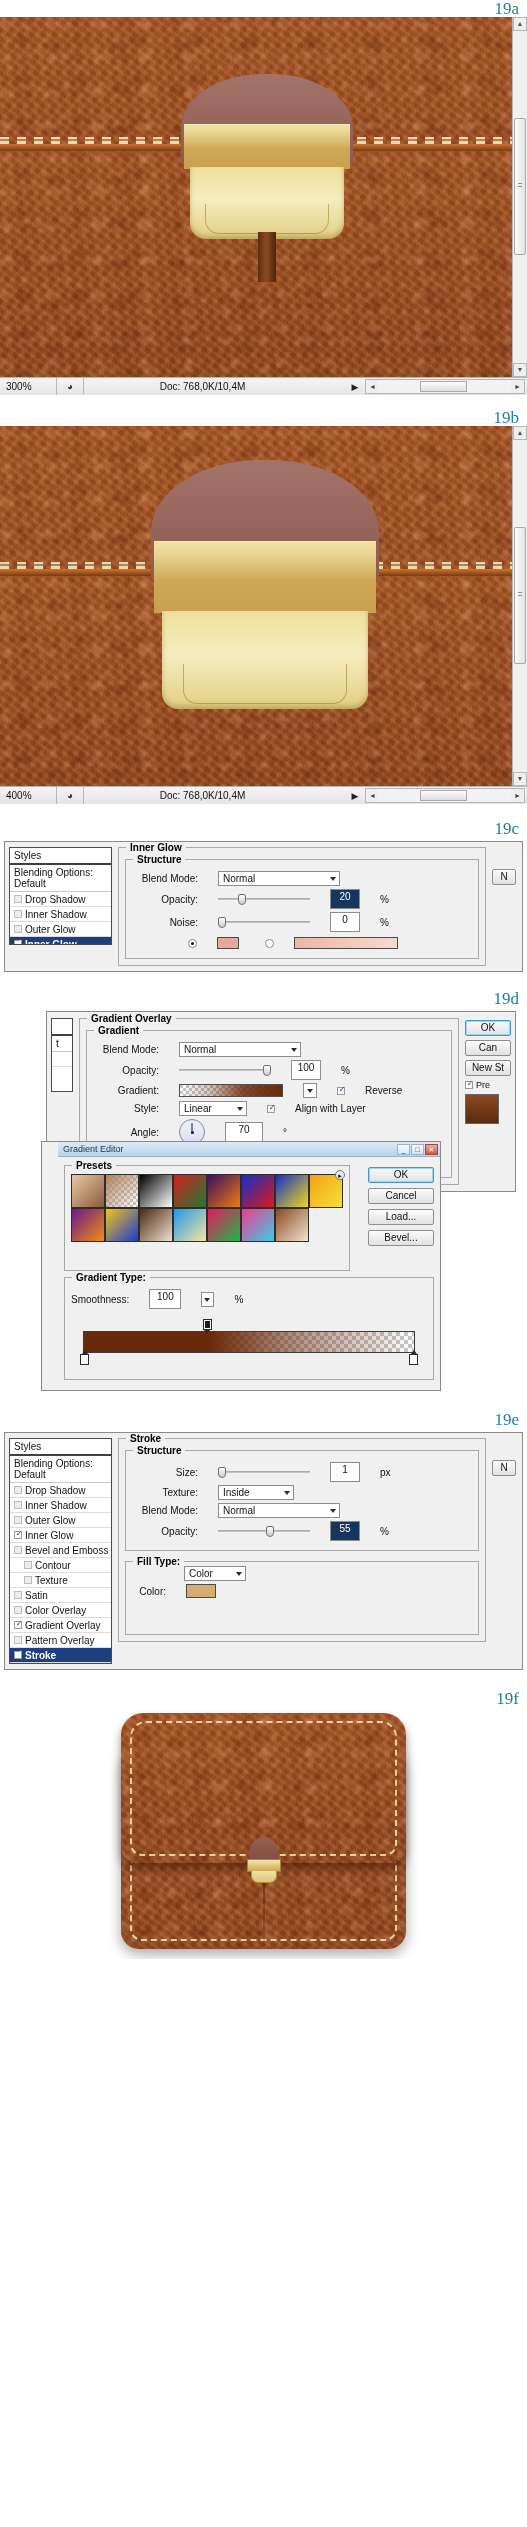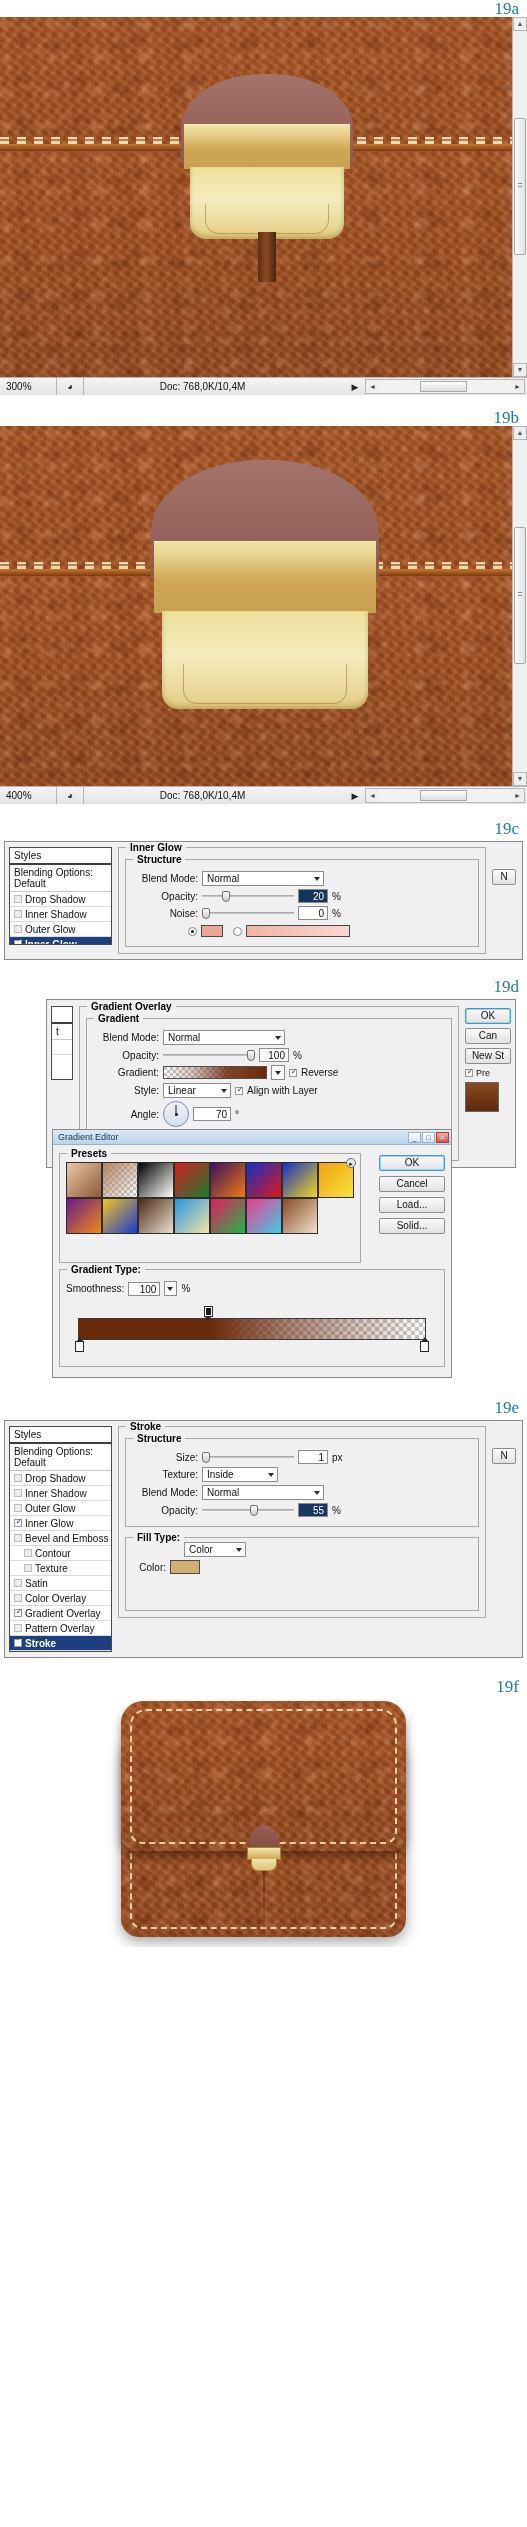--- a/index.html
+++ b/index.html
@@ -183,34 +183,34 @@
   .cb.dim{ background:#ededed; border-color:#bdbdbd; }
   .styles-list .row.sel .cb.on::after{ color:#fff; }
 
   .group{
     border:1px solid #a8a8a8; margin:0; padding:8px 6px 6px 6px; position:relative;
   }
   .group > .legend{
     position:absolute; top:-6px; left:7px; background:#f0f0f0;
     padding:0 4px; font-weight:bold; font-size:10px; color:#000;
   }
-  .field{ display:flex; align-items:center; margin:3px 0; gap:4px; }
+  .field{ display:flex; align-items:center; margin:3px 0; gap:20px; }
   .field .lbl{ text-align:right; white-space:nowrap; }
   .sel-box{
     border:1px solid #8d8d8d; background:#fff; height:15px; line-height:14px;
     padding:0 14px 0 4px; position:relative; white-space:nowrap;
   }
   .sel-box .caret{
     position:absolute; right:3px; top:5px; width:0;height:0;
     border-left:3.5px solid transparent;border-right:3.5px solid transparent;
     border-top:4px solid #2c2c2c;
   }
   .num{
-    border:1px solid #8d8d8d; background:#fff; height:14px; line-height:13px;
-    text-align:right; padding:0 3px; width:30px;
+    border:1px solid #8d8d8d; background:#fff; height:20px; line-height:13px;
+    text-align:center; padding:0 3px; width:30px;
   }
   .num.hl{ background:#17365d; color:#fff; }
   .slider{ position:relative; height:14px; flex:1; min-width:30px; }
   .slider .track{
     position:absolute; left:0; right:0; top:6px; height:2px;
     background:linear-gradient(#9f9f9f,#cfcfcf);
   }
   .slider .knob{
     position:absolute; top:2px; width:8px; height:11px;
     background:linear-gradient(#fdfdfd,#cdcdcd); border:1px solid #6f6f6f;
@@ -572,21 +572,21 @@
         <div class="btn" style="min-width:0">New St</div>
         <div style="display:flex;align-items:center;gap:3px;font-size:9px;">
           <span class="cb on"></span>
           <span>Pre</span>
         </div>
         <div style="width:34px;height:30px;border:1px solid #666;
                     background:linear-gradient(#8a4a22,#5c2a0d);"></div>
       </div>
     </div>
 
-    <div class="dlg" style="position:absolute; left:52px; top:130px; width:400px;">
+    <div class="dlg" style="position:absolute; left:41px; top:130px; width:400px;padding-left:16px;">
       <div class="titlebar">
         <span class="t">Gradient Editor</span>
         <span class="winbtn">_</span>
         <span class="winbtn">□</span>
         <span class="winbtn close">✕</span>
       </div>
 
       <div style="display:flex; padding:8px 6px 6px;gap:10px;">
         <div style="flex:1; padding-right:8px;">
           <div class="group">
@@ -613,21 +613,21 @@
                           border-radius:50%; border:1px solid #6f6f6f; background:#e8e8e8;
                           font-size:7px; line-height:9px; text-align:center;">▸</div>
             </div>
             <div style="height:22px;"></div>
           </div>
         </div>
         <div style="width:66px; display:flex; flex-direction:column; gap:5px; padding-top:2px;">
           <div class="btn primary">OK</div>
           <div class="btn">Cancel</div>
           <div class="btn">Load...</div>
-          <div class="btn">Solid...</div>
+          <div class="btn">Bevel...</div>
         </div>
       </div>
 
 
       <div class="group" style="margin:0 6px 10px;">
         <span class="legend">Gradient Type:</span>
         <div class="field">
           <span>Smoothness:</span>
           <div class="num" style="width:32px">100</div>
           <div class="sel-box" style="width:13px;padding:0;">

